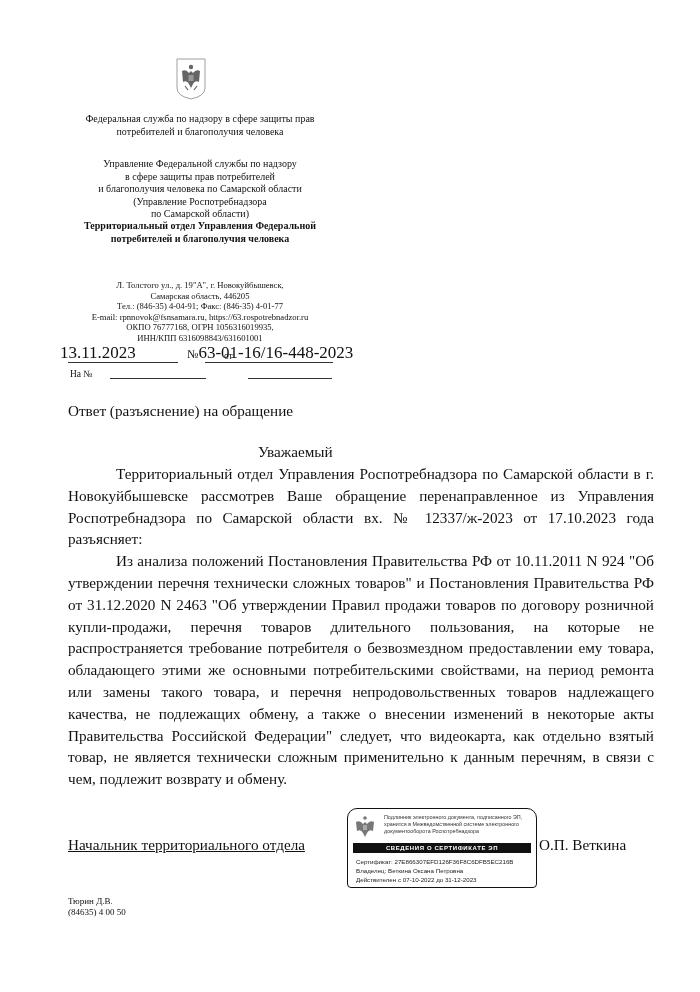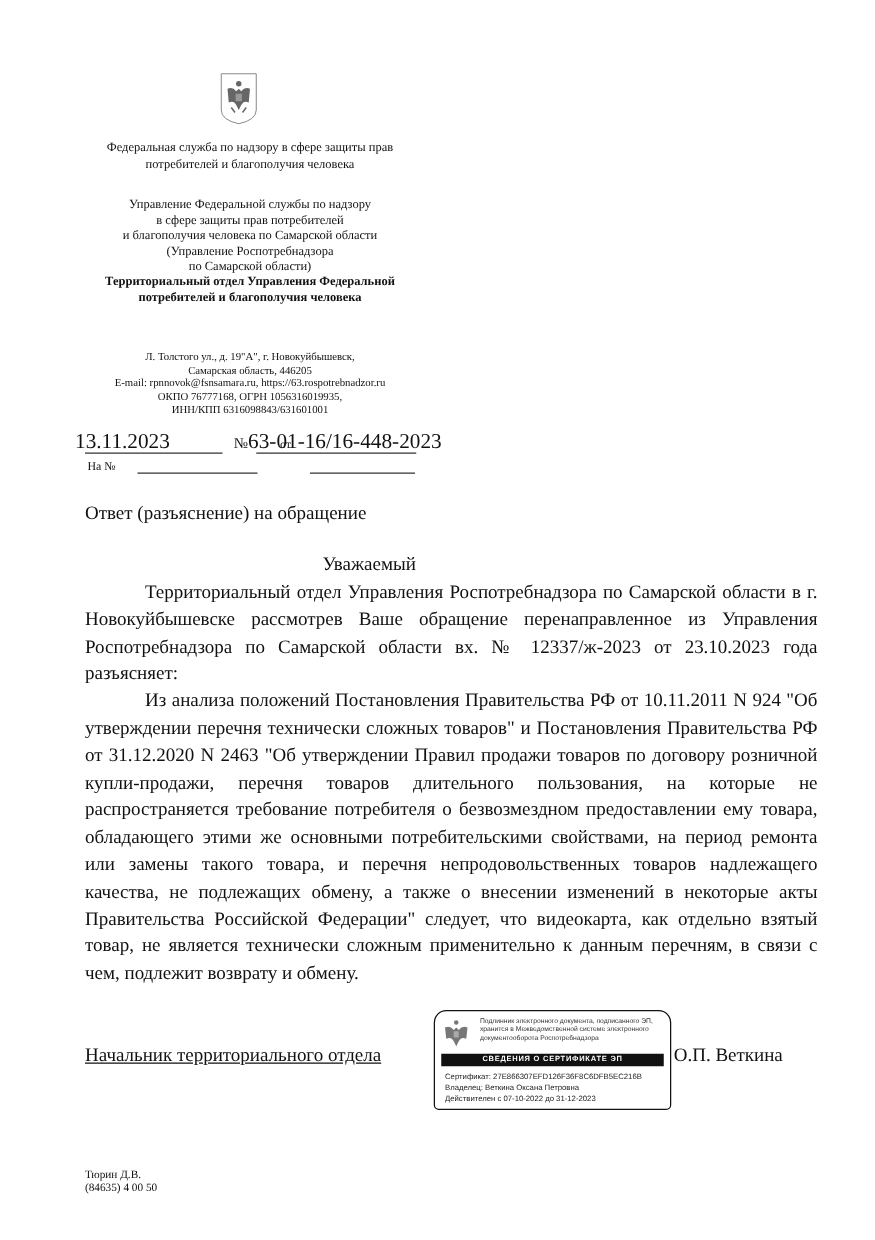--- a/index.html
+++ b/index.html
@@ -12,21 +12,21 @@
   .contacts { left: 60px; width: 280px; top: 280px; text-align: center; font-size: 8.6px; line-height: 10.6px; }
   .regline { font-size: 17px; white-space: nowrap; }
   .uline { border-bottom: 1px solid #333; }
   .body-text { left: 68px; width: 586px; font-size: 15.2px; line-height: 21.8px; text-align: justify; }
   .para { text-indent: 48px; margin: 0; }
   .stamp { left: 347px; top: 808px; width: 190px; height: 80px; border: 1.6px solid #111; border-radius: 10px 10px 4px 4px; box-sizing: border-box; font-family: "Liberation Sans", "DejaVu Sans", sans-serif; }
   .stamp-emblem { position: absolute; left: 6px; top: 5px; width: 22px; height: 26px; }
   .stamp-note { position: absolute; left: 36px; top: 5px; width: 150px; font-size: 5.4px; line-height: 7px; color: #333; }
   .stamp-bar { position: absolute; left: 5px; right: 5px; top: 34px; height: 10px; background: #111; color: #fff; font-size: 6px; line-height: 10px; text-align: center; letter-spacing: 0.6px; font-weight: bold; }
   .stamp-lines { position: absolute; left: 8px; top: 48px; font-size: 6.2px; line-height: 9px; color: #222; white-space: nowrap; }
-  .footer-exec { left: 68px; top: 934px; font-size: 9px; line-height: 11px; }
+  .footer-exec { left: 68px; top: 896px; font-size: 9px; line-height: 11px; }
 </style>
 </head>
 <body>
 
 <svg class="abs emblem" viewBox="0 0 30 42">
   <path d="M1 1 H29 V30 Q29 38 15 41 Q1 38 1 30 Z" fill="#fff" stroke="#888" stroke-width="0.8"></path>
   <g fill="#666">
     <circle cx="15" cy="9" r="2.2"></circle>
     <path d="M6 13 Q10 11 13 15 L15 13 L17 15 Q20 11 24 13 L23 24 Q19 22 17 26 L15 30 L13 26 Q11 22 7 24 Z"></path>
     <rect x="12.5" y="17" width="5" height="6" fill="#999"></rect>
@@ -48,20 +48,21 @@
 </div>
 
 <div class="abs hdr bold" style="top:220px;">
   <div>Территориальный отдел Управления Федеральной</div>
   <div>потребителей и благополучия человека</div>
 </div>
 
 <div class="abs contacts">
   <div>Л. Толстого ул., д. 19"А", г. Новокуйбышевск,</div>
   <div>Самарская область, 446205</div>
+  <div>Тел.: (846-35) 4-04-91; Факс: (846-35) 4-01-77</div>
   <div>E-mail: rpnnovok@fsnsamara.ru, https://63.rospotrebnadzor.ru</div>
   <div>ОКПО 76777168, ОГРН 1056316019935,</div>
   <div>ИНН/КПП 6316098843/631601001</div>
 </div>
 
 <div class="abs regline" style="left:60px; top:343px;">
   <span>13.11.2023</span>
 </div>
 <div class="abs uline" style="left:68px; top:362px; width:110px;"></div>
 
@@ -72,21 +73,21 @@
 
 <div class="abs" style="left:70px; top:369px; font-size:9.5px;font-family:Liberation Serif, serif;">На №</div>
 <div class="abs uline" style="left:110px; top:378px; width:96px;"></div>
 <div class="abs" style="left:224px; top:351px; font-size:9.5px;">от</div>
 <div class="abs uline" style="left:248px; top:378px; width:84px;"></div>
 
 <div class="abs" style="left:68px; top:402px; font-size:15.2px;">Ответ (разъяснение) на обращение</div>
 <div class="abs" style="left:258px; top:443px; font-size:15.2px;">Уважаемый</div>
 
 <div class="abs body-text" style="top:463px;">
-  <p class="para">Территориальный отдел Управления Роспотребнадзора по Самарской области в г. Новокуйбышевске рассмотрев Ваше обращение перенаправленное из Управления Роспотребнадзора по Самарской области вх. № 12337/ж-2023 от 23.10.2023 года разъясняет:</p>
+  <p class="para">Территориальный отдел Управления Роспотребнадзора по Самарской области в г. Новокуйбышевске рассмотрев Ваше обращение перенаправленное из Управления Роспотребнадзора по Самарской области вх. № 12337/ж-2023 от 17.10.2023 года разъясняет:</p>
   <p class="para">Из анализа положений Постановления Правительства РФ от 10.11.2011 N 924 "Об утверждении перечня технически сложных товаров" и Постановления Правительства РФ от 31.12.2020 N 2463 "Об утверждении Правил продажи товаров по договору розничной купли-продажи, перечня товаров длительного пользования, на которые не распространяется требование потребителя о безвозмездном предоставлении ему товара, обладающего этими же основными потребительскими свойствами, на период ремонта или замены такого товара, и перечня непродовольственных товаров надлежащего качества, не подлежащих обмену, а также о внесении изменений в некоторые акты Правительства Российской Федерации" следует, что видеокарта, как отдельно взятый товар, не является технически сложным применительно к данным перечням, в связи с чем, подлежит возврату и обмену.</p>
 </div>
 
 <div class="abs" style="left:68px; top:836px; font-size:15.2px;text-decoration:underline;">Начальник территориального отдела</div>
 <div class="abs" style="left:539px; top:836px; font-size:15.2px;">О.П. Веткина</div>
 
 <div class="abs stamp">
   <svg class="stamp-emblem" viewBox="0 0 22 26">
     <g fill="#777">
       <circle cx="11" cy="4" r="1.8"></circle>

